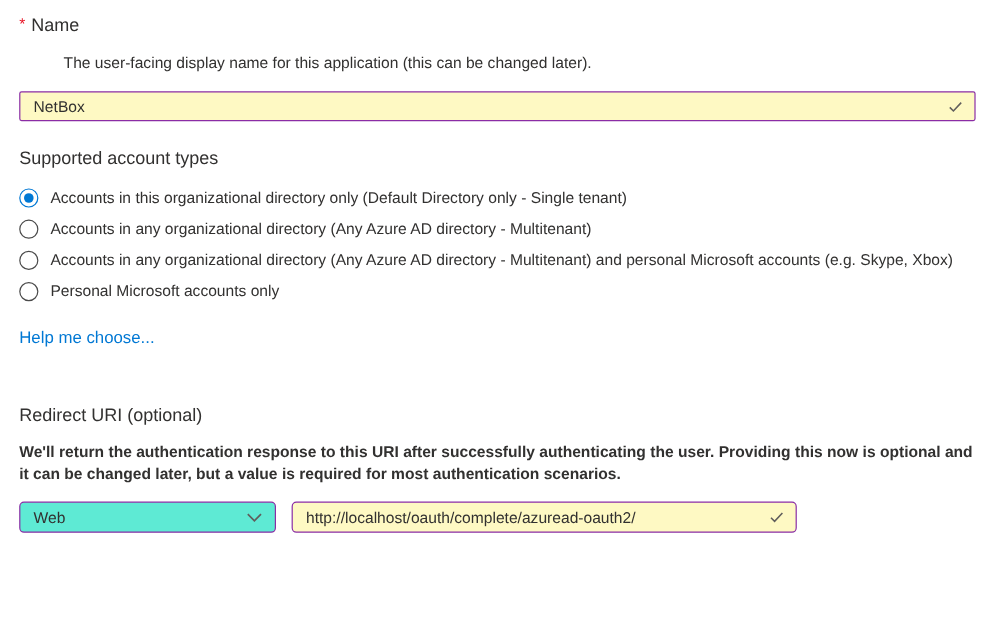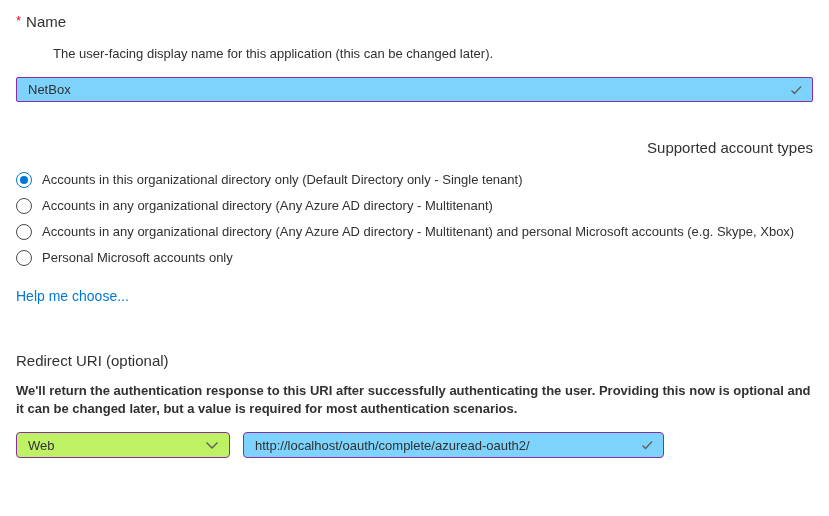--- a/index.html
+++ b/index.html
@@ -47,35 +47,35 @@
   .name-desc  { margin-top: 12px; margin-left: 37px; }
 
   .text-field {
     margin-top: 14px;
     height: 25px;
     border: 1.5px solid var(--accent-purple);
     border-radius: 2px;
     display: flex;
     align-items: center;
     padding: 0 8px 0 11px;
-    background: #7dd3fc;
+    background: #fef9c3;
   }
   .text-field input {
     border: none;
     outline: none;
     flex: 1;
     font-family: inherit;
     font-size: 13px;
     color: var(--text);
     background: transparent;
     min-width: 0;
   }
   .check-icon { flex: 0 0 auto; display: flex; align-items: center; }
 
-  .account-title { margin-top: 36px; text-align: right; }
+  .account-title { margin-top: 22px; }
   .question { margin-top: 18px; }
 
   .radio-group { margin-top: 9px; text-align: center; }
   .radio-row {
     height: 26px;
     display: flex;
     align-items: center;
     cursor: default;
   }
   .radio-circle {
@@ -123,21 +123,21 @@
     height: 26px;
     border: 1.5px solid var(--accent-purple);
     border-radius: 4px;
     display: flex;
     align-items: center;
     justify-content: space-between;
     padding: 0 9px 0 11px;
     font-size: 13px;
     color: var(--text);
     cursor: pointer;
-    background: #bef264;
+    background: #5eead4;
   }
   .uri-field {
     width: 421px;
     height: 26px;
     margin-top: 0;
     border-radius: 4px;
   }
 </style>
 </head>
 <body>

